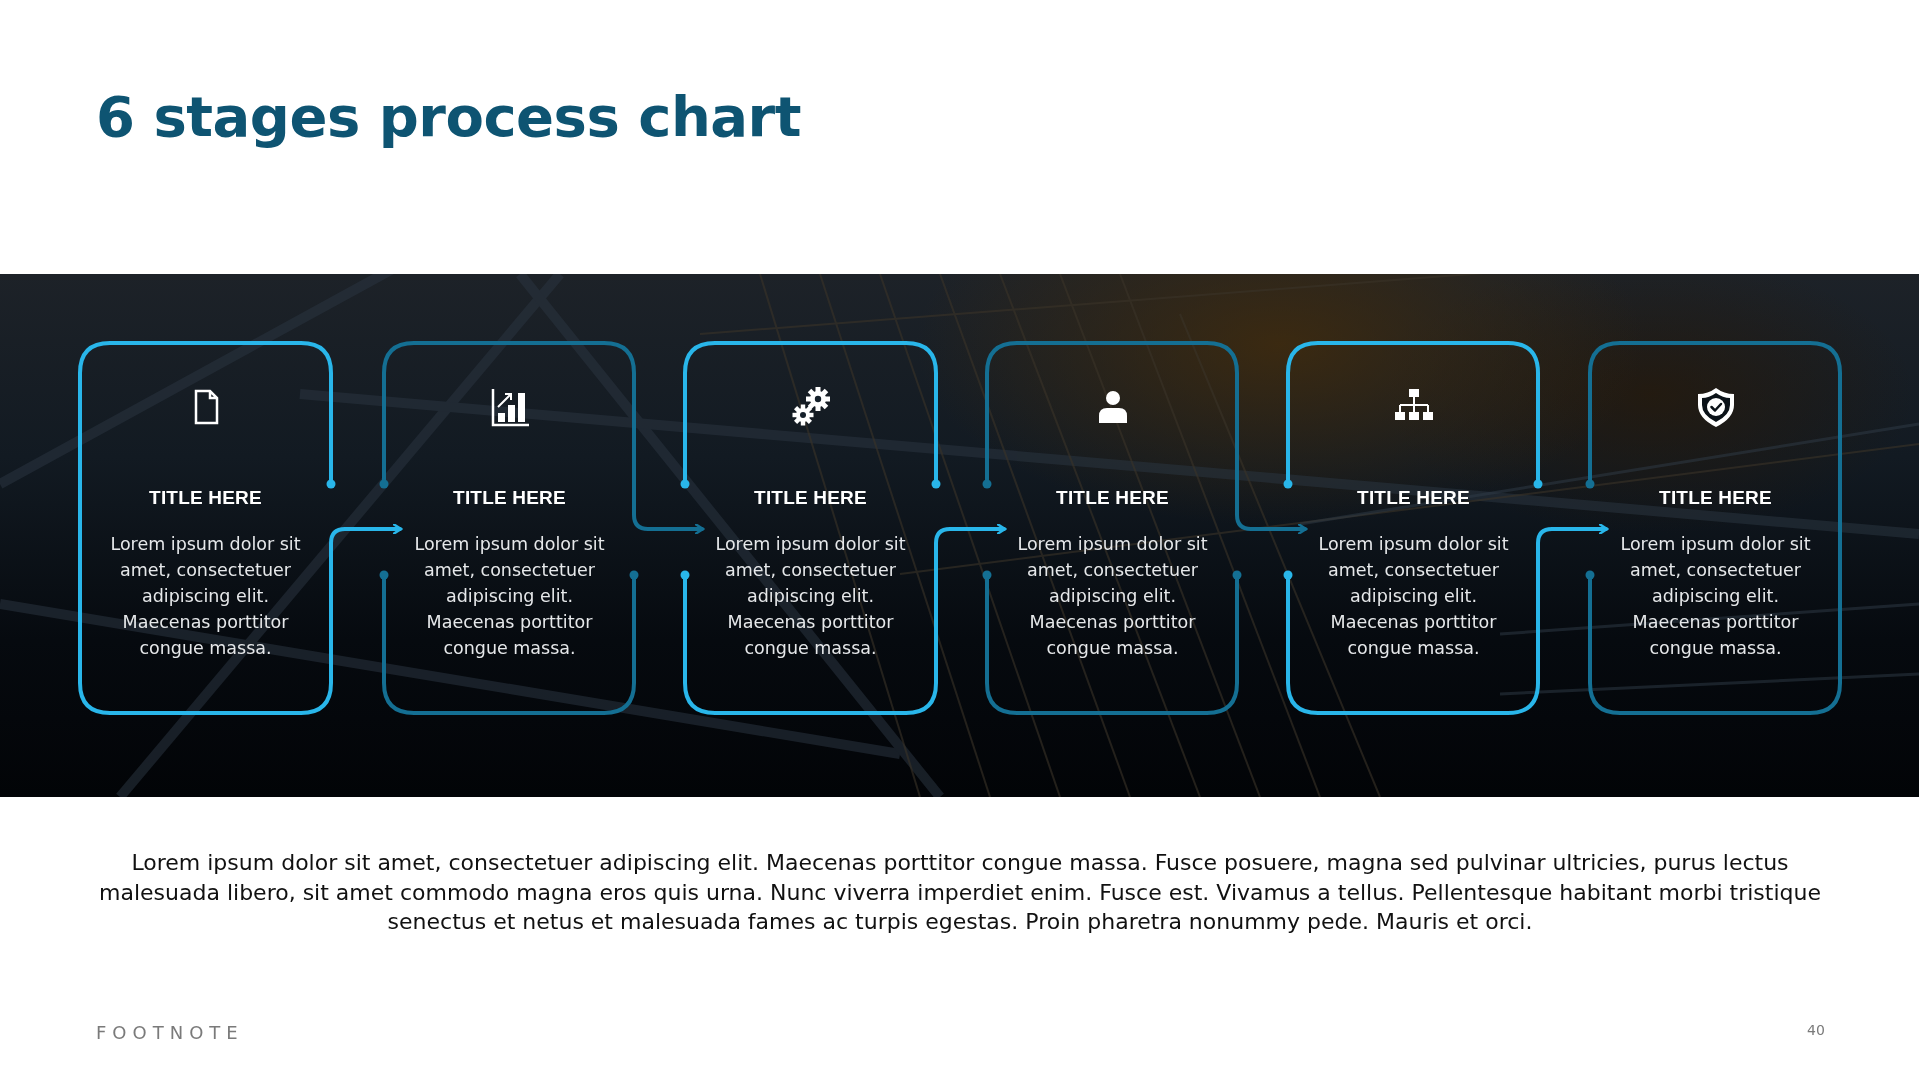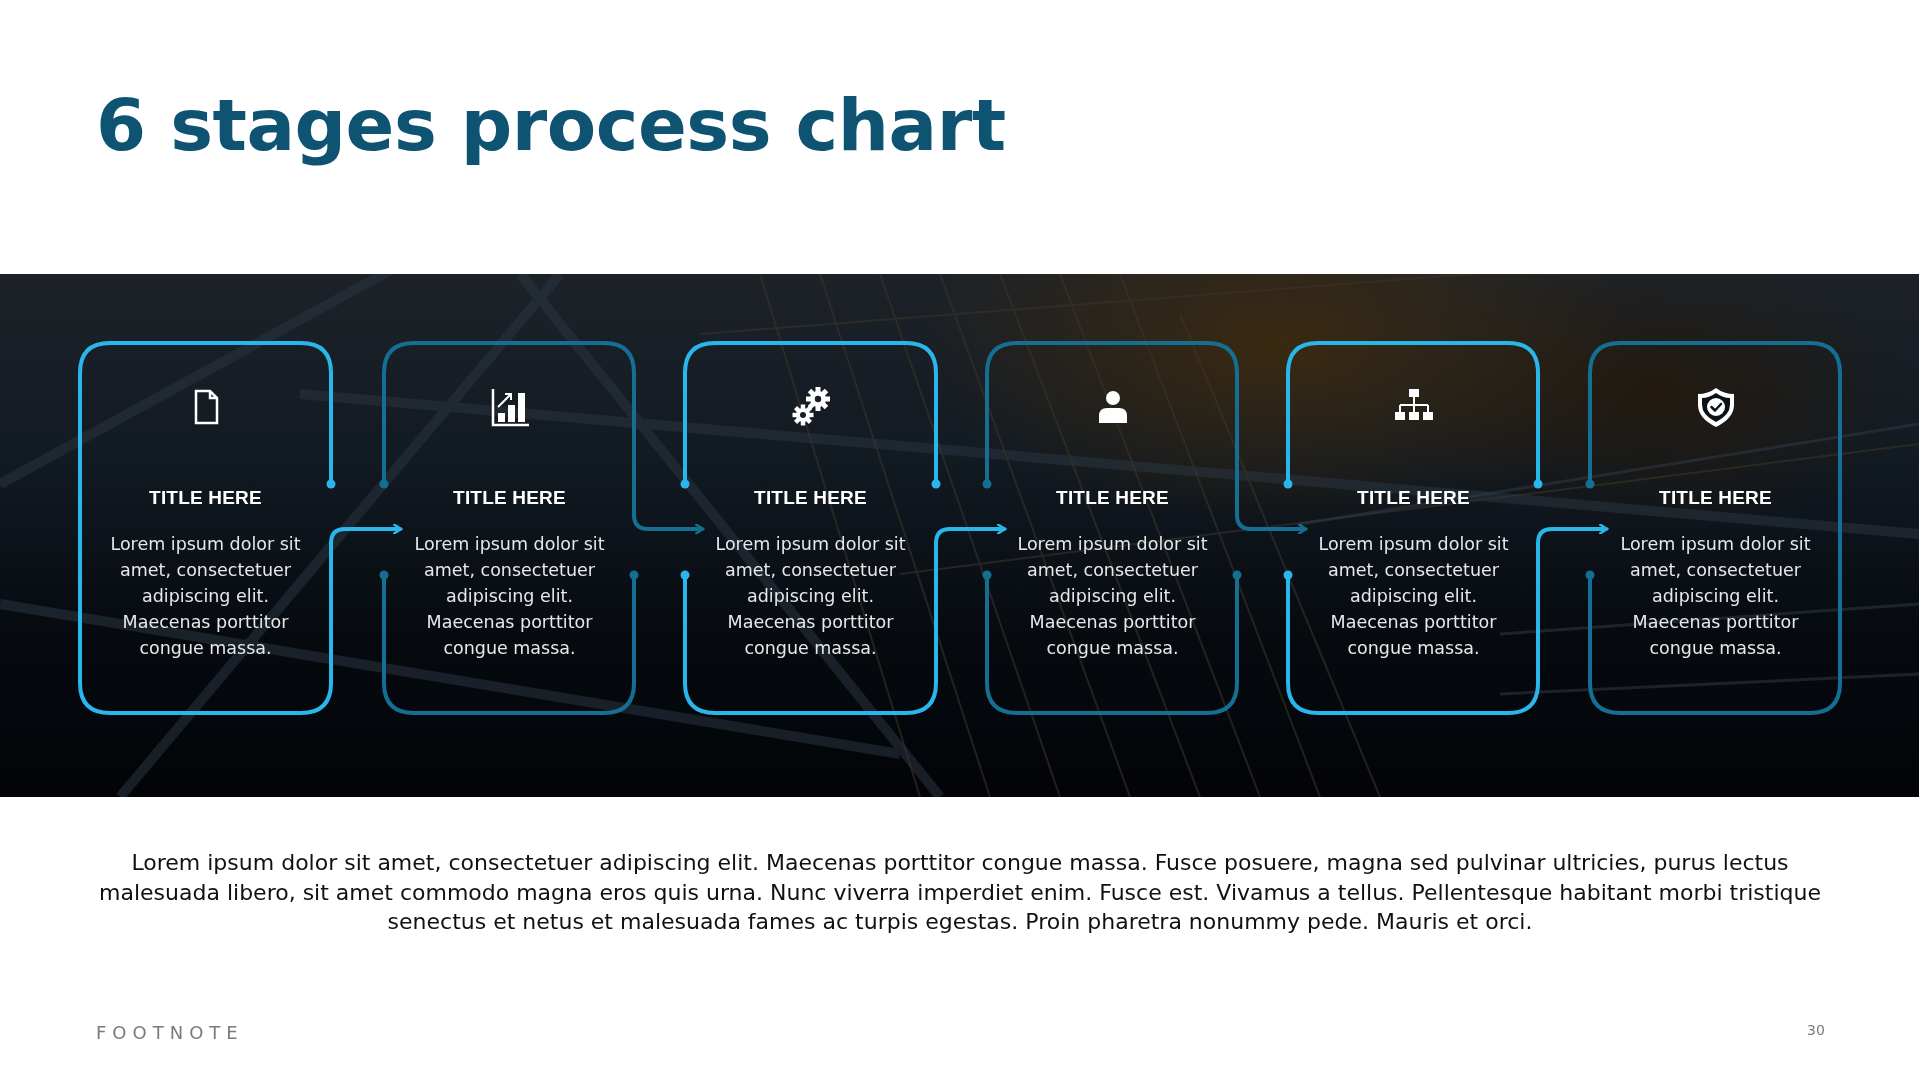--- a/index.html
+++ b/index.html
@@ -3,21 +3,21 @@
   <meta charset="utf-8">
   <style>
     html, body { margin: 0; padding: 0; }
     body {
       width: 1919px; height: 1079px; position: relative; overflow: hidden;
       background: #ffffff;
       font-family: "DejaVu Sans", "Liberation Sans", sans-serif;
     }
     .title {
       position: absolute; left: 96px; top: 86px;
-      font-size: 72px; font-weight: bold; color: #0e5472;
+      font-size: 56px; font-weight: bold; color: #0e5472;
       letter-spacing: -0.5px; margin: 0; line-height: 1.1;
     }
     .band {
       position: absolute; left: 0; top: 274px; width: 1919px; height: 523px;
       overflow: hidden;
       background:
         radial-gradient(ellipse 520px 260px at 1280px 70px, rgba(70,45,10,0.75), rgba(40,28,10,0) 70%),
         radial-gradient(ellipse 380px 200px at 1650px 120px, rgba(40,25,8,0.7), rgba(30,20,8,0) 70%),
         linear-gradient(180deg, #1d2228 0%, #121a22 35%, #060a0f 70%, #020407 100%);
     }
@@ -217,13 +217,13 @@
       <path d="M17.5,22 L21,25.5 L27,19" fill="none" stroke="#0b1218" stroke-width="2.5" stroke-linecap="round" stroke-linejoin="round"></path>
     </svg>
     <div class="stage-title">TITLE HERE</div>
     <div class="stage-text">Lorem ipsum dolor sit amet, consectetuer adipiscing elit. Maecenas porttitor congue massa.</div>
   </div>
 </div>
 
 <p class="paragraph">Lorem ipsum dolor sit amet, consectetuer adipiscing elit. Maecenas porttitor congue massa. Fusce posuere, magna sed pulvinar ultricies, purus lectus malesuada libero, sit amet commodo magna eros quis urna. Nunc viverra imperdiet enim. Fusce est. Vivamus a tellus.  Pellentesque habitant morbi tristique senectus et netus et malesuada fames ac turpis egestas. Proin pharetra nonummy pede. Mauris et orci.</p>
 
 <div class="footnote">FOOTNOTE</div>
-<div class="page-number">30</div>
+<div class="page-number">40</div>
 
 </body></html>

